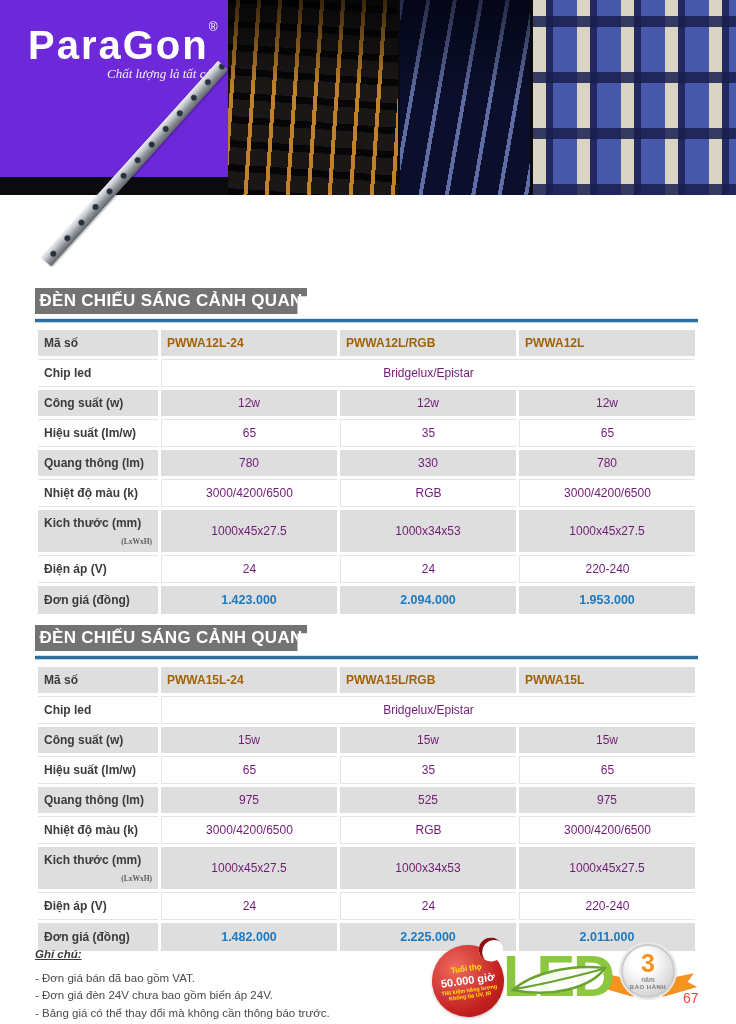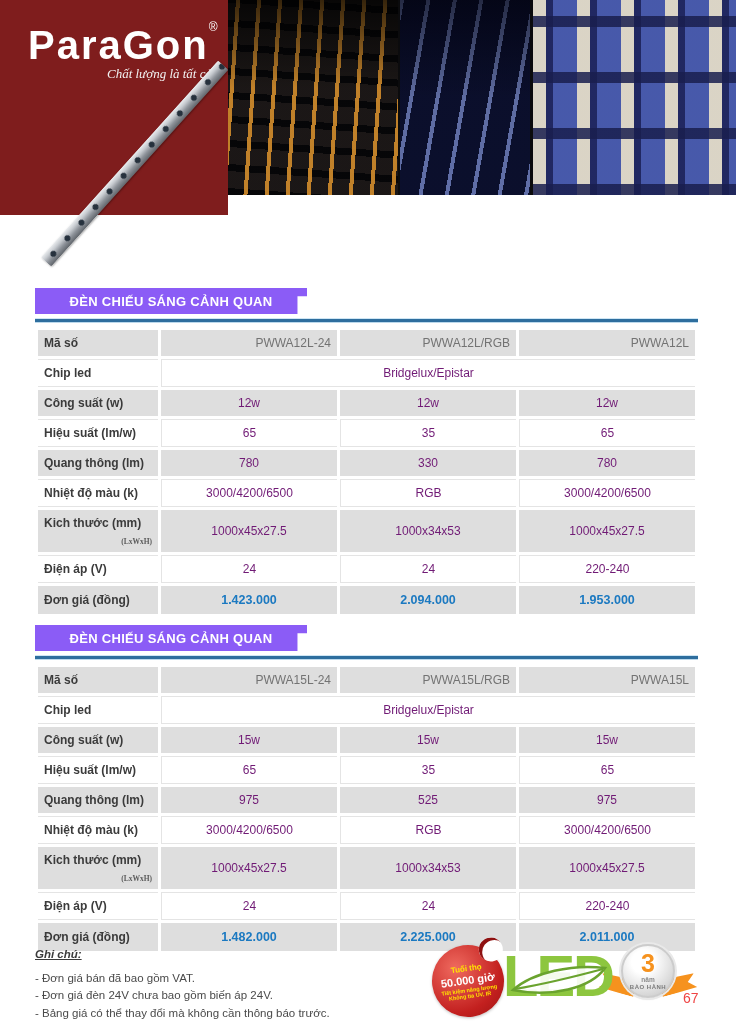--- a/index.html
+++ b/index.html
@@ -2,21 +2,21 @@
 <html><head>
 <meta charset="utf-8">
 <style>
   * { margin:0; padding:0; box-sizing:border-box; }
   html,body { background:#ffffff; }
   body { font-family:"Liberation Sans", sans-serif; }
   .page { position:relative; width:736px; height:1024px; background:#ffffff; overflow:hidden; margin:0 auto; }
 
   
   .hero { position:absolute; left:0; top:0; width:736px; height:195px; display:flex; background:#0b0b0d; }
-  .logo-panel { width:228px; height:215px; background:#7f1d1d; position:relative; flex:none; }
+  .logo-panel { width:228px; height:177px; background:#6d28d9; position:relative; flex:none; }
   .logo-row { position:absolute; left:28px; top:20px; color:#fff; white-space:nowrap; }
   .logo-text { font-size:40px; font-weight:bold; letter-spacing:2px; color:#ffffff; }
   .reg { font-size:12px; vertical-align:28px; color:#ffffff; }
   .tagline { position:absolute; left:0; top:66px; width:212px; text-align:right;
              font-family:"Liberation Serif", serif; font-style:italic; font-size:13px; color:#f2f2f2; }
   .photo { height:195px; flex:none; }
   .photoA { width:170px;
     background:
       linear-gradient(to bottom, rgba(0,0,0,0.75), rgba(0,0,0,0.1) 45%),
       repeating-linear-gradient(94deg, rgba(0,0,0,0) 0 8px, rgba(224,150,48,0.95) 8px 12px, rgba(0,0,0,0) 12px 21px),
@@ -42,39 +42,39 @@
     background-image:
       radial-gradient(circle 3px at 11px 7px, #26313d 95%, rgba(0,0,0,0) 100%),
       linear-gradient(to bottom, #eceef0 0%, #c6cacf 30%, #8d9299 62%, #5f646a 100%);
     background-size:21px 14px, 100% 100%;
     background-repeat:repeat-x, no-repeat;
     box-shadow:0 1px 2px rgba(0,0,0,0.35);
   }
 
   
   .section { position:absolute; left:35px; width:663px; }
-  .banner-box { width:272px; height:26px; background:#8b5cf6; color:#ffffff;
-    font-size:13px; font-weight:bold; letter-spacing:0.3px;
+  .banner-box { width:272px; height:26px; background:#737373; color:#ffffff;
+    font-size:17px; font-weight:bold; letter-spacing:0.3px;
     display:flex; align-items:center; justify-content:center;
     clip-path:polygon(0 0, 100% 0, 100% 32%, 96.5% 32%, 96.5% 100%, 0 100%);
   }
   .banner-line { margin-top:4px; height:5px; width:663px;
     background:linear-gradient(to bottom, #cfe6f4 0%, #cfe6f4 20%, #2e6e9e 20%, #2e6e9e 80%, #bcd9ec 80%, #bcd9ec 100%);
   }
 
   
   table.spec { width:663px; border-collapse:separate; border-spacing:3px; table-layout:fixed; }
   table.spec td { padding:6px 6px; font-size:12px; vertical-align:middle; }
   col.c-label { width:120px; }
   tr.gray td { background:#dedede; }
   tr.white td { background:#ffffff; border-top:1px solid #e4e4e4; border-bottom:1px solid #e4e4e4; }
   tr.white td + td { border-left:1px solid #e4e4e4; }
   td.lbl { font-weight:bold; color:#3b3b3b; text-align:left; padding-left:8px; }
   td.val { text-align:center; color:#701a75; }
-  td.model { text-align:right; font-weight:normal; color:#737373; font-size:12.5px; }
+  td.model { text-align:left; font-weight:bold; color:#a16207; font-size:12.5px; }
   tr.price td.val { font-weight:bold; color:#1b79c1; font-size:12.5px; padding:7px 6px; }
   .sub { font-size:7.5px; font-weight:bold; color:#5a5a5a; text-align:right; line-height:1; margin-top:8px;font-family:Liberation Serif, serif; }
 
   
   .notes { position:absolute; left:35px; top:948px; width:390px; }
   .notes-title { font-style:italic; font-weight:bold; text-decoration:underline; font-size:11.5px; color:#3b3b3b; margin-bottom:10px; }
   .note-line { font-size:11.5px; color:#4a4a4a; line-height:1.5; }
 
   
   .lifespan { position:absolute; left:432px; top:945px; width:72px; height:72px; border-radius:50%;

